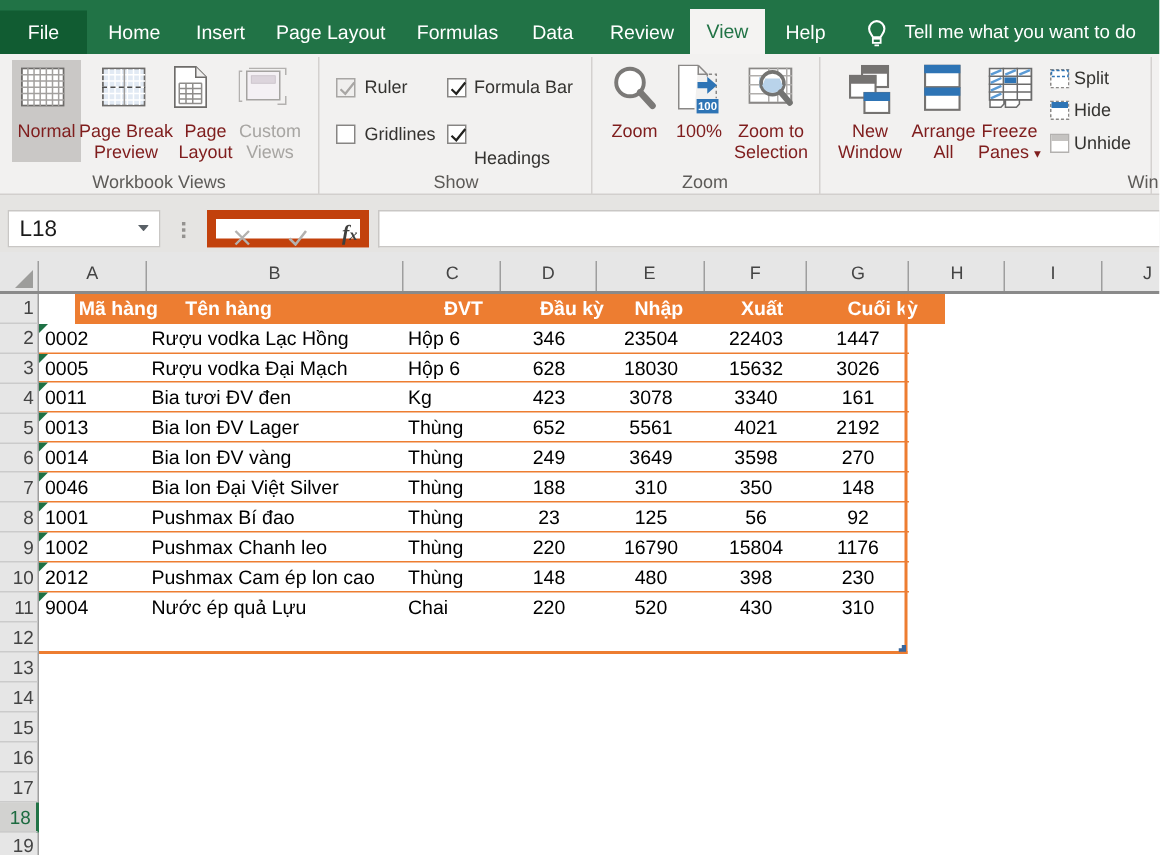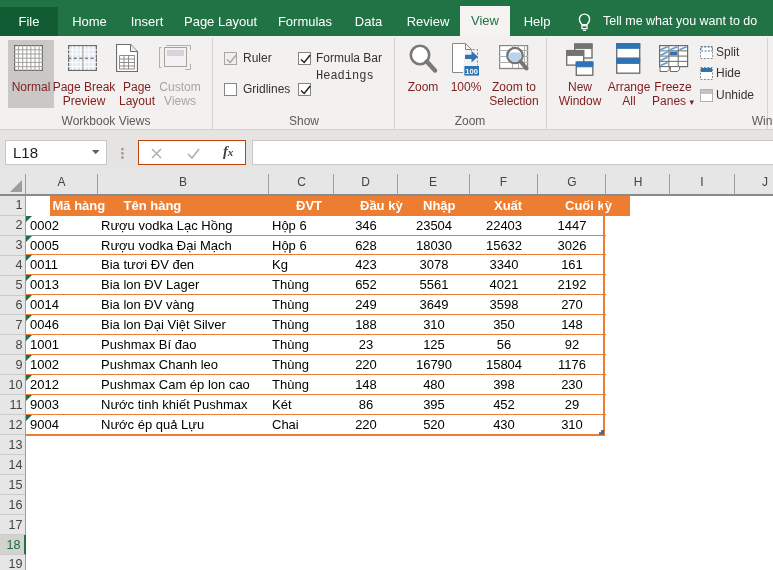--- a/index.html
+++ b/index.html
@@ -20,21 +20,21 @@
   .glabel { position:absolute; top:78px; width:120px; text-align:center; font-size:12px; color:#5d5b58; }
   .blabel { position:absolute; font-size:12px; line-height:14.2px; color:#7f1d1d; text-align:center; white-space:nowrap; }
   .gray { color:#a7a5a2; }
   #btn-normal { position:absolute; left:8px; top:4px; width:46px; height:68px; background:#cac8c6; }
   .cb { position:absolute; width:13px; height:13px; background:#fff; border:1px solid #878583; }
   .cblabel { position:absolute; font-size:12px; height:13px; line-height:13.5px; color:#343330; white-space:nowrap; }
 
   
   #fbar { left:0; top:130px; width:773px; height:38px; background:#e5e4e2; }
   #namebox { position:absolute; left:5px; top:10px; width:101.5px; height:25px; background:#fff; border:1px solid #c9c7c5; font-size:15px; color:#1a1a1a; line-height:23px; padding-left:7px; }
-  #fxbox { position:absolute; left:138px; top:10px; width:108px; height:25px; background:#fff; border:1px solid #c2410c; }
+  #fxbox { position:absolute; left:138px; top:10px; width:108px; height:25px; background:#fff; border:6px solid #c2410c; }
   #finput { position:absolute; left:252px; top:10px; width:521px; height:25px; background:#fff; border:1px solid #c9c7c5; border-right:none; }
 
   
   #colheads { left:0; top:168px; width:773px; height:26.5px; background:#e6e6e6; }
   .colsep { position:absolute; top:6px; width:1px; height:20px; background:#9e9e9e; }
   .collet { position:absolute; top:0; height:26px; line-height:28px; text-align:center; font-size:12px; color:#444; }
 
   
   #grid { left:0; top:195px; width:773px; height:375px; background:#fff; }
   #gutter { position:absolute; left:0; top:0; width:26px; height:375px; background:#e6e6e6; border-right:1px solid #9e9e9e; }
@@ -134,21 +134,21 @@
   <svg class="abs" style="left:299.5px;top:17.5px;" width="11" height="11">
       <path d="M1 5.5 l3.2 3 l6 -7.5" stroke="#22221f" stroke-width="1.5" fill="none"></path>
     </svg>
   <div class="cblabel" style="left:316px;top:16px;">Formula Bar</div>
   <div class="cb" style="left:224px;top:47px;"></div>
   <div class="cblabel" style="left:243px;top:47px;">Gridlines</div>
   <div class="cb" style="left:298px;top:47px;"></div>
   <svg class="abs" style="left:299.5px;top:48.5px;" width="11" height="11">
       <path d="M1 5.5 l3.2 3 l6 -7.5" stroke="#22221f" stroke-width="1.5" fill="none"></path>
     </svg>
-  <div class="cblabel" style="left:316px;top:34px;font-family:Liberation Mono, monospace;">Headings</div>
+  <div class="cblabel" style="left:316px;top:63px;">Headings</div>
   <div class="glabel" style="left:244px;">Show</div>
 
   <svg class="abs" style="left:404px;top:6px;" width="34" height="34">
       <circle cx="16" cy="13" r="9.2" fill="#fff" stroke="#7b7977" stroke-width="2.6"></circle>
       <path d="M22.8 19.5 L31 28.5" stroke="#7b7977" stroke-width="4.4" stroke-linecap="round"></path>
     </svg>
   <div class="blabel" style="left:391px;top:44px;width:64px;">Zoom</div>
 
   <svg class="abs" style="left:452px;top:7px;" width="28" height="33">
     <path d="M13.5 0.5 H0.5 V29.5 H11" fill="#fff" stroke="#8a8886"></path>
@@ -315,21 +315,20 @@
     <div class="trow" id="thead"><div class="cA" style="padding-left:2.5px;">Mã hàng</div><div class="cB" style="padding-left:2.5px;">Tên hàng</div><div class="cC">ĐVT</div><div class="cD" style="text-align:left;padding-left:2px;">Đầu kỳ</div><div class="cE" style="text-align:left;padding-left:1px;">Nhập</div><div class="cF" style="text-align:left;padding-left:0px;">Xuất</div><div class="cG" style="text-align:left;padding-left:3px;">Cuối kỳ</div></div>
   <div class="trow"><div class="gtri"></div><div class="cA">0002</div><div class="cB">Rượu vodka Lạc Hồng</div><div class="cC">Hộp 6</div><div class="cD">346</div><div class="cE">23504</div><div class="cF">22403</div><div class="cG">1447</div></div>
       <div class="trow"><div class="gtri"></div><div class="cA">0005</div><div class="cB">Rượu vodka Đại Mạch</div><div class="cC">Hộp 6</div><div class="cD">628</div><div class="cE">18030</div><div class="cF">15632</div><div class="cG">3026</div></div>
       <div class="trow"><div class="gtri"></div><div class="cA">0011</div><div class="cB">Bia tươi ĐV đen</div><div class="cC">Kg</div><div class="cD">423</div><div class="cE">3078</div><div class="cF">3340</div><div class="cG">161</div></div>
       <div class="trow"><div class="gtri"></div><div class="cA">0013</div><div class="cB">Bia lon ĐV Lager</div><div class="cC">Thùng</div><div class="cD">652</div><div class="cE">5561</div><div class="cF">4021</div><div class="cG">2192</div></div>
       <div class="trow"><div class="gtri"></div><div class="cA">0014</div><div class="cB">Bia lon ĐV vàng</div><div class="cC">Thùng</div><div class="cD">249</div><div class="cE">3649</div><div class="cF">3598</div><div class="cG">270</div></div>
       <div class="trow"><div class="gtri"></div><div class="cA">0046</div><div class="cB">Bia lon Đại Việt Silver</div><div class="cC">Thùng</div><div class="cD">188</div><div class="cE">310</div><div class="cF">350</div><div class="cG">148</div></div>
       <div class="trow"><div class="gtri"></div><div class="cA">1001</div><div class="cB">Pushmax Bí đao</div><div class="cC">Thùng</div><div class="cD">23</div><div class="cE">125</div><div class="cF">56</div><div class="cG">92</div></div>
       <div class="trow"><div class="gtri"></div><div class="cA">1002</div><div class="cB">Pushmax Chanh leo</div><div class="cC">Thùng</div><div class="cD">220</div><div class="cE">16790</div><div class="cF">15804</div><div class="cG">1176</div></div>
       <div class="trow"><div class="gtri"></div><div class="cA">2012</div><div class="cB">Pushmax Cam ép lon cao</div><div class="cC">Thùng</div><div class="cD">148</div><div class="cE">480</div><div class="cF">398</div><div class="cG">230</div></div>
-      <div class="trow"><div class="gtri"></div><div class="cA">9003</div><div class="cB">Nước tinh khiết Pushmax</div><div class="cC">Két</div><div class="cD">86</div><div class="cE">395</div><div class="cF">452</div><div class="cG">29</div></div>
       <div class="trow" style="border-bottom-color:transparent;"><div class="gtri"></div><div class="cA">9004</div><div class="cB">Nước ép quả Lựu</div><div class="cC">Chai</div><div class="cD">220</div><div class="cE">520</div><div class="cF">430</div><div class="cG">310</div></div>
     </div>
 </div>
 
 <div class="abs" style="left:0;top:194.3px;width:773px;height:1.5px;background:#8a8a8a;"></div>
 <div class="abs" style="left:603px;top:196px;width:2.2px;height:239.5px;background:#ED7D31;"></div>
 <div class="abs" style="left:26px;top:434.2px;width:579px;height:1.6px;background:#ED7D31;"></div>
 <svg class="abs" style="left:598.5px;top:429.5px;" width="5" height="5">
     <path d="M0 2.2 h2.2 v-2.2 h2.8 v4.5 h-5 z" fill="#3b679c"></path>
   </svg>

